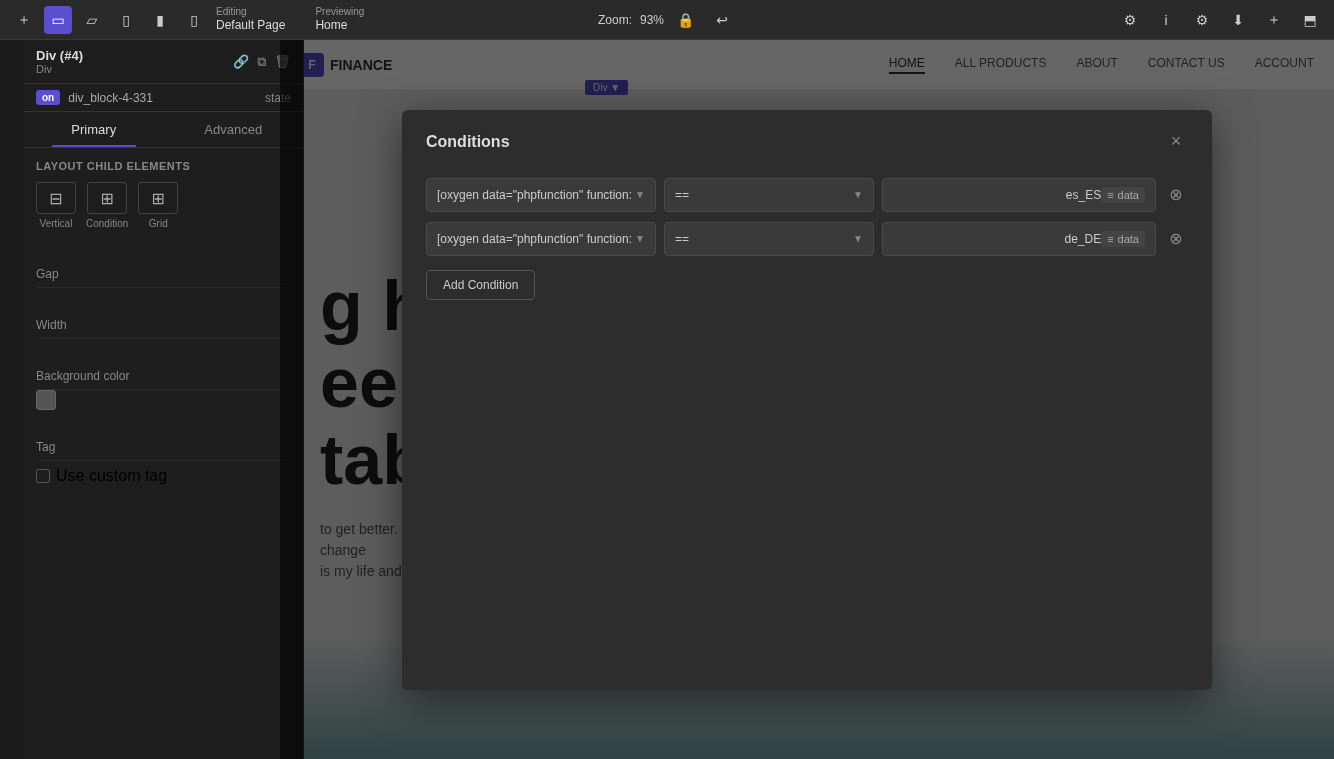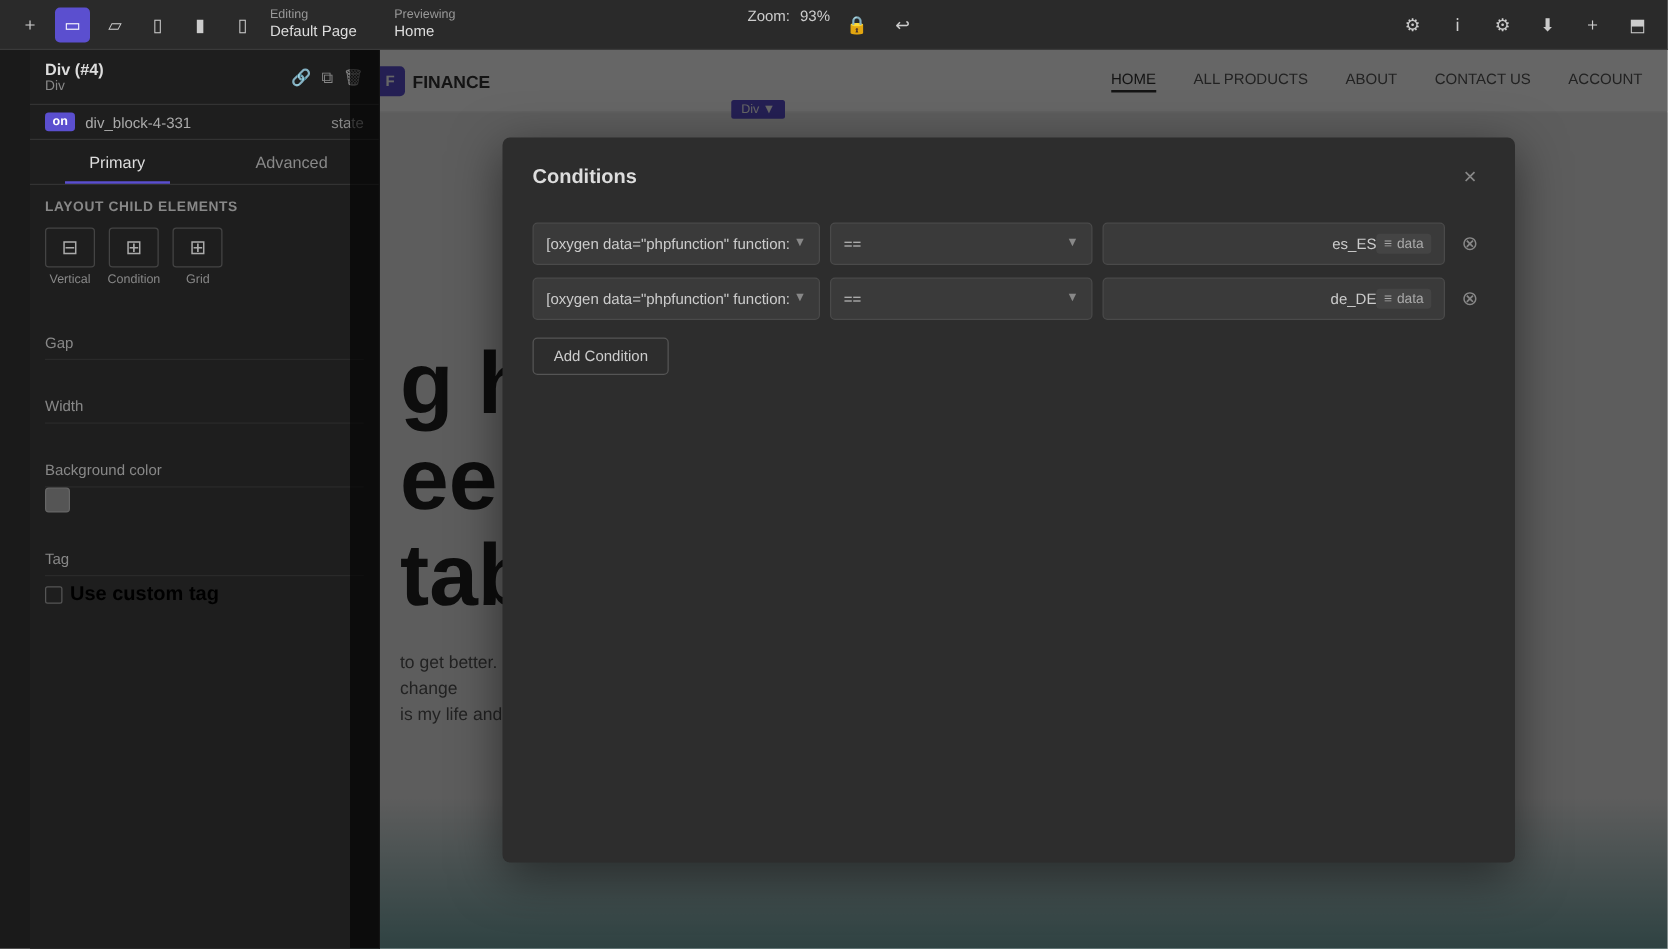--- a/index.html
+++ b/index.html
@@ -61,20 +61,21 @@
       margin-left: 30px;
       display: flex;
       flex-direction: column;
       line-height: 1.2;
     }
     .toolbar-center {
       position: absolute;
       left: 50%;
       transform: translateX(-50%);
       display: flex;
+      align-items: center;
       gap: 8px;
       color: #ccc;
       font-size: 12px;
     }
     .toolbar-right {
       margin-left: auto;
       display: flex;
       align-items: center;
       gap: 8px;
     }
@@ -221,21 +222,20 @@
       height: 20px;
       background: #555;
       border-radius: 3px;
       border: 1px solid #666;
     }
     .checkbox-row {
       display: flex;
       align-items: center;
       gap: 6px;
       padding: 6px 0;
-      font-weight: bold;
     }
     .checkbox-box {
       width: 14px;
       height: 14px;
       border: 1px solid #555;
       border-radius: 2px;
     }
 
     
     .main-content {

